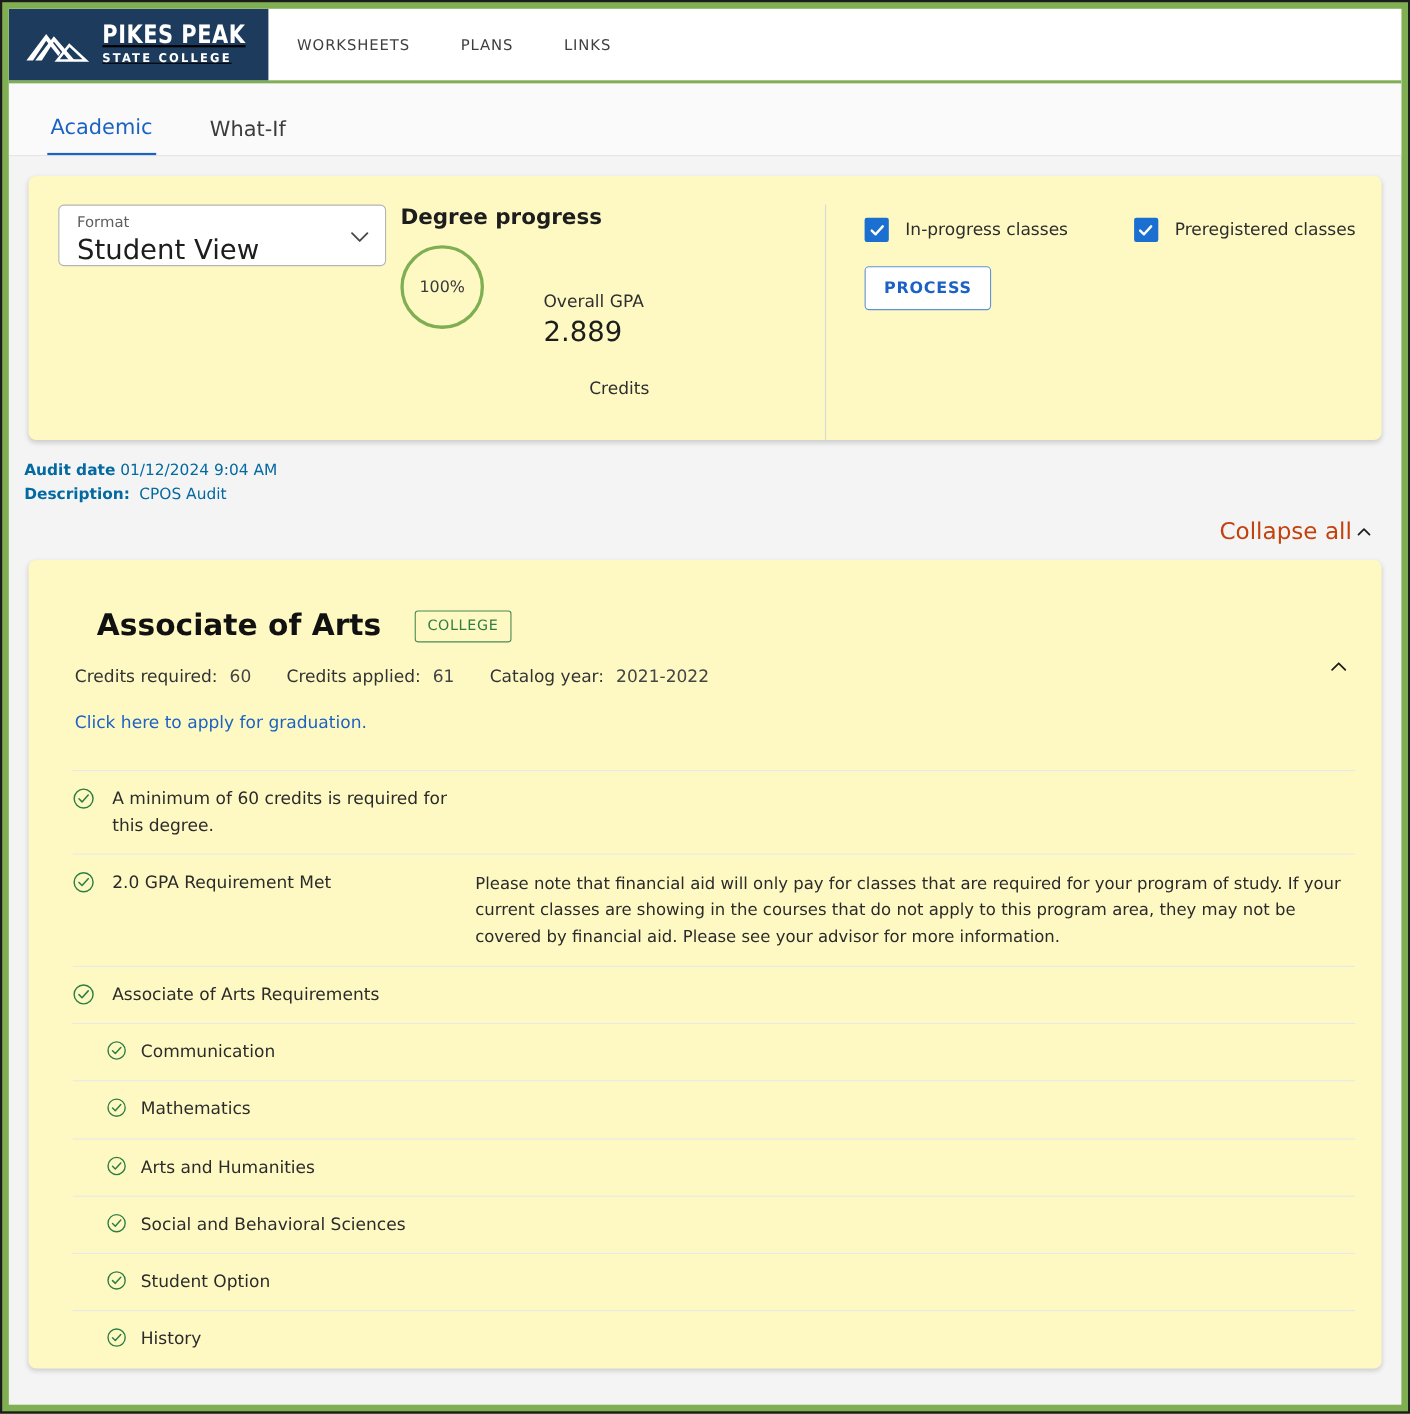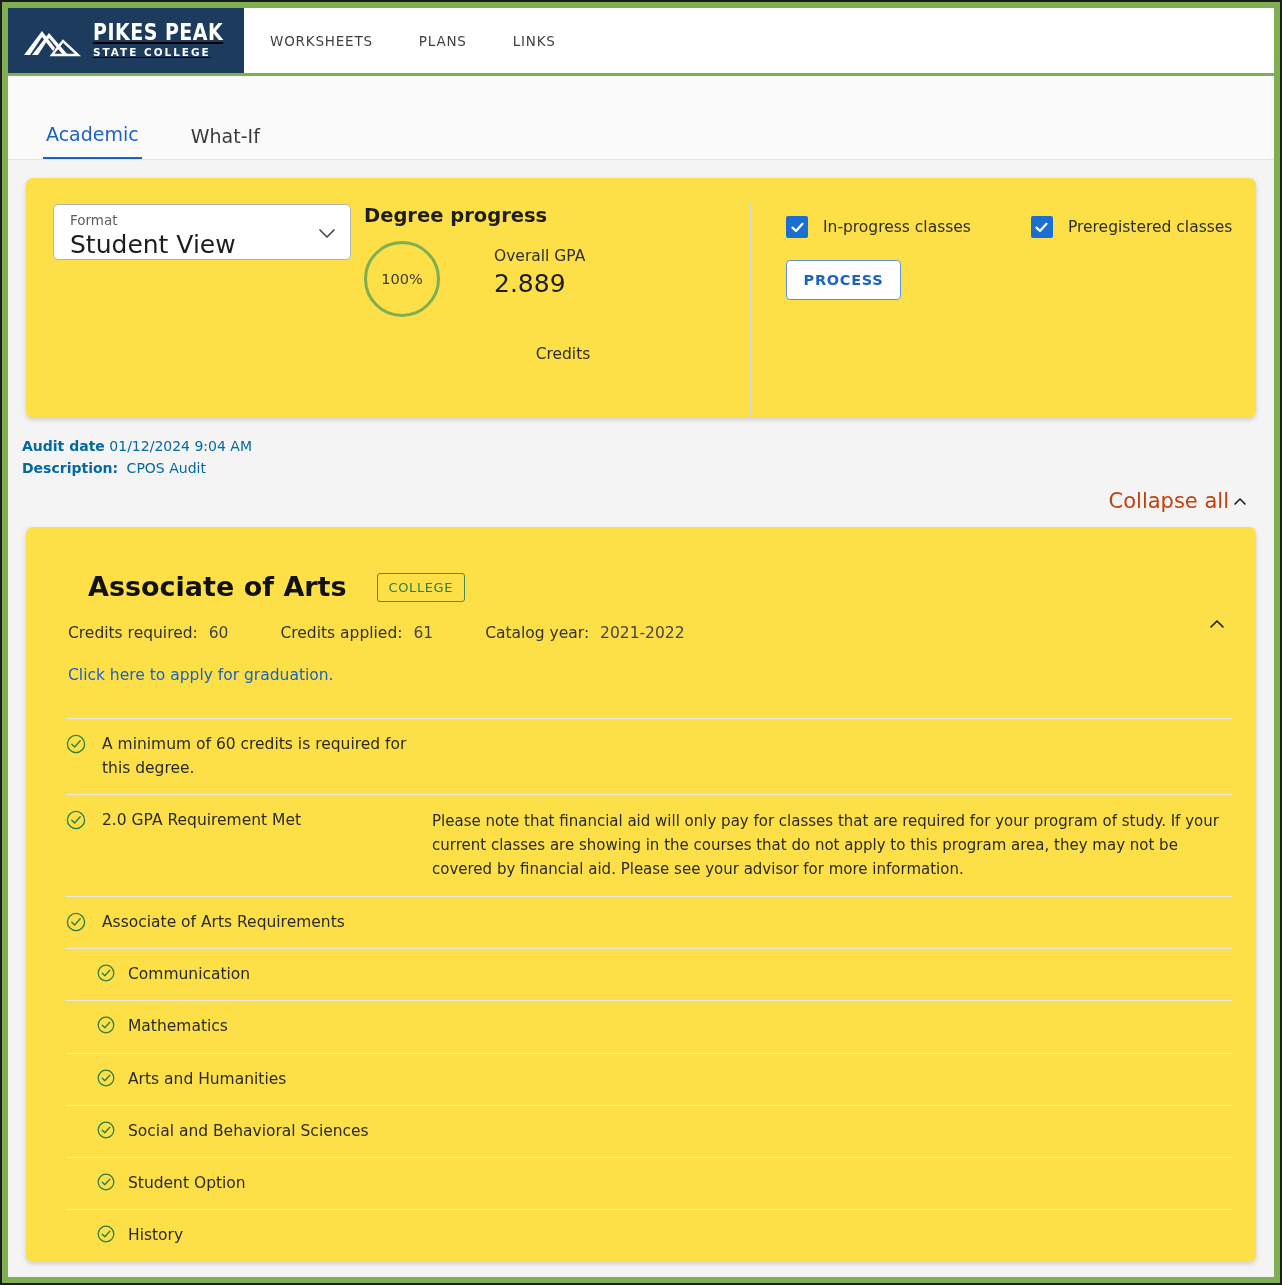--- a/index.html
+++ b/index.html
@@ -49,33 +49,33 @@
     transform: scaleX(0.95); transform-origin: left center;
   }
   .navlinks { display: flex; align-items: center; gap: 46px; padding-left: 26px; }
   .navlink {
     font-size: 13.5px; letter-spacing: 0.8px; color: #3f3f3f;
     font-weight: 500; cursor: pointer; white-space: nowrap;
   }
 
   
   .tabbar {
-    background: #fafafa; height: 84px;
+    background: #fafafa; height: 66px;
     display: flex; align-items: flex-end; padding-left: 35px;
     border-bottom: 1px solid #e3e3e3;
   }
   .tab {
     font-size: 19px; color: #3c3c3c; padding: 0 3px 12px 3px;
     margin-right: 46px; cursor: pointer; white-space: nowrap;
   }
   .tab.active { color: #1b62c4; border-bottom: 2.5px solid #1b62c4; }
 
   
   .card {
-    background: #fde047; border-radius: 7px;
+    background: #fef9c3; border-radius: 7px;
     box-shadow: 0 2px 5px rgba(0,0,0,0.16);
     margin: 0 18px;
   }
   .top-card {
     margin-top: 18px; height: 240px;
     display: flex; align-items: stretch; padding: 26px 0 0 0;
   }
   .panel-format { width: 325px; padding-left: 27px; }
   .select-box {
     border: 1px solid #b4b4b4; border-radius: 5px;
@@ -94,21 +94,21 @@
   }
   .dp-title { font-size: 19.5px; font-weight: bold; color: #1d1d1d; }
   .dp-body { display: flex; align-items: flex-start; margin-top: 14px; }
   .ring {
     width: 76px; height: 76px; border: 3.5px solid #7fae53;
     border-radius: 50%; display: flex; align-items: center; justify-content: center;
     flex: none;
   }
   .ring span { font-size: 14.5px; color: #3a3a3a; }
   .gpa-block { margin-left: 54px; margin-top: 6px; }
-  .gpa-label { font-size: 15.5px; color: #2f2f2f; }
+  .gpa-label { font-size: 15.5px; color: #2f2f2f; margin-top: 36px; }
   .gpa-value { font-size: 25px; color: #1d1d1d; margin-top: 4px; }
   .credits-label {
     font-size: 15.5px; color: #2f2f2f; margin-top: 28px; margin-left: 12px; text-align: center;
   }
   .panel-options { padding-left: 35px; padding-top: 12px; }
   .checkrow { display: flex; align-items: center; gap: 60px; }
   .checkitem { display: flex; align-items: center; gap: 15px; cursor: pointer; }
   .cbox {
     width: 22px; height: 22px; background: #1b6fd0; border-radius: 2px;
     display: flex; align-items: center; justify-content: center; flex: none;
@@ -144,21 +144,21 @@
     margin-left: 30px; border: 1px solid #4c8a54; border-radius: 3px;
     color: #2e7d44; font-size: 13px; letter-spacing: 0.6px;
     padding: 6px 11px; white-space: nowrap;
   }
   .degree-collapse {
     position: absolute; right: 30px; top: 88px; width: 18px; height: 18px;
     cursor: pointer;
   }
   .meta-row {
     padding-left: 42px; margin-top: 22px;
-    font-size: 15.5px; color: #454545; display: flex; gap: 52px;
+    font-size: 15.5px; color: #454545; display: flex; gap: 32px;
   }
   .meta-row span b { font-weight: normal; color: #333; }
   .grad-link {
     padding-left: 42px; margin-top: 24px;
     color: #1b62c4; font-size: 15.5px; cursor: pointer;
   }
   .req-list { margin: 34px 24px 0 40px; }
   .req-row {
     display: flex; align-items: flex-start;
     border-top: 1px solid #e8e8e8; padding: 14px 0 14px 0;

